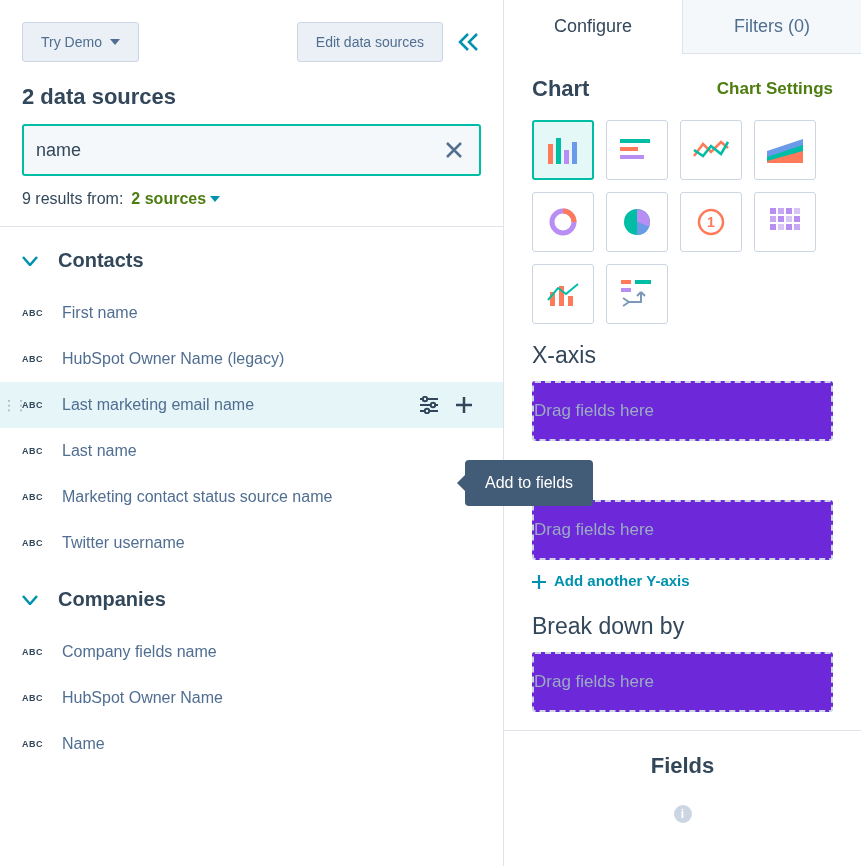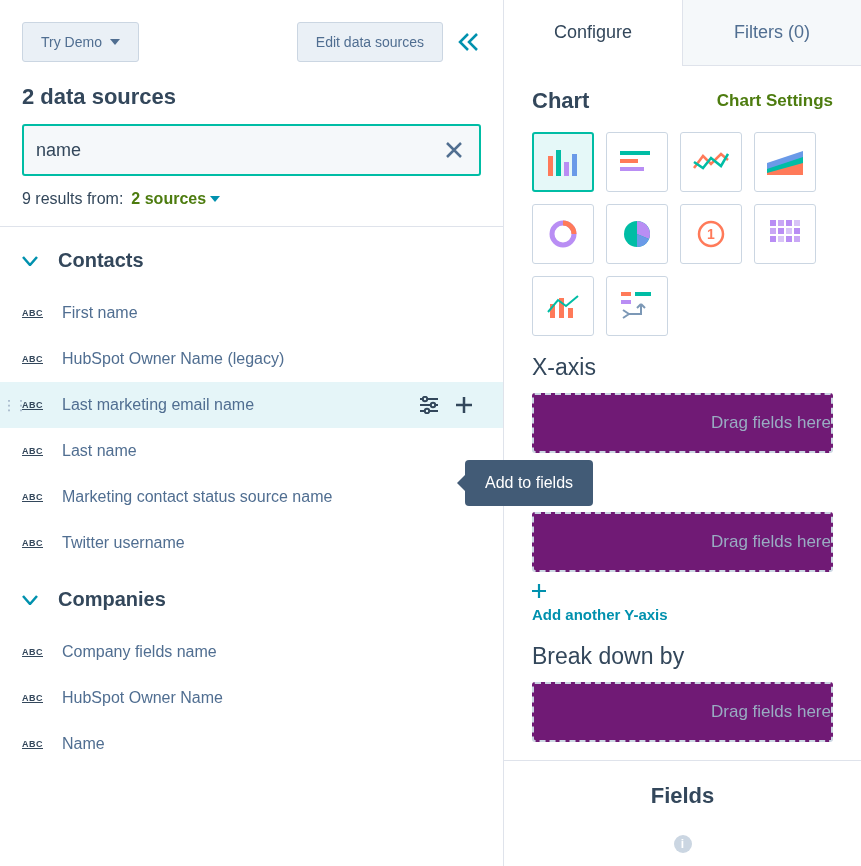--- a/index.html
+++ b/index.html
@@ -123,21 +123,20 @@
 }
 .field-row.hover {
   background: #e5f5f8;
 }
 .abc-badge {
   font-size: 9px;
   font-weight: 800;
   letter-spacing: 0.5px;
   color: #33475b;
   width: 24px;
-  text-decoration: underline;
 }
 .row-actions {
   margin-left: auto;
   display: flex;
   align-items: center;
   gap: 16px;
   padding-right: 8px;
 }
 .row-actions .act { color: #33475b; cursor: pointer; }
 .drag-handle {
@@ -169,21 +168,21 @@
   border-left: none;
 }
 
 .tabs {
   display: flex;
 }
 .tab {
   flex: 1;
   text-align: center;
   font-size: 18px;
-  padding: 22px 0;
+  padding: 16px 0;
   color: #33475b;
   cursor: pointer;
 }
 .tab.inactive {
   background: #f5f8fa;
   border: 1px solid #dfe3eb;
   border-top: none;
   border-right: none;
   color: #506e91;
 }
@@ -222,36 +221,35 @@
   padding: 10px 28px;
 }
 .axis-label {
   font-size: 23px;
   font-weight: 400;
   margin-bottom: 12px;
 }
 .dropzone {
   border: 2px dashed #cbd6e2;
   border-radius: 3px;
-  background: #701a75;
+  background: #6d28d9;
   color: #99acc2;
-  text-align: right;
+  text-align: left;
   font-size: 17px;
   padding: 18px 0;
 }
 .add-link {
   display: inline-flex;
-  align-items: flex-start;
+  align-items: flex-end;
   gap: 8px;
   color: #0091ae;
   font-weight: 600;
   font-size: 15px;
   margin-top: 12px;
   cursor: pointer;
-  flex-direction: column;
 }
 .fields-head {
   padding: 22px 28px 8px;
   display: flex;
   align-items: center;
   gap: 26px;
   font-size: 22px;
   font-weight: 700;
   flex-direction: column;
 }

